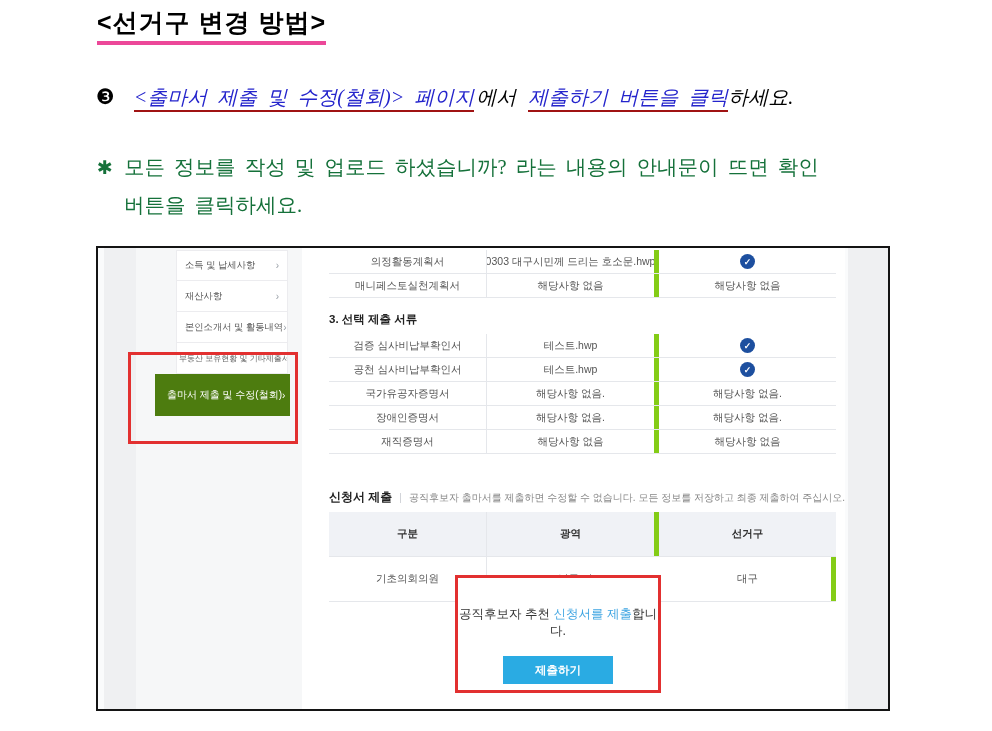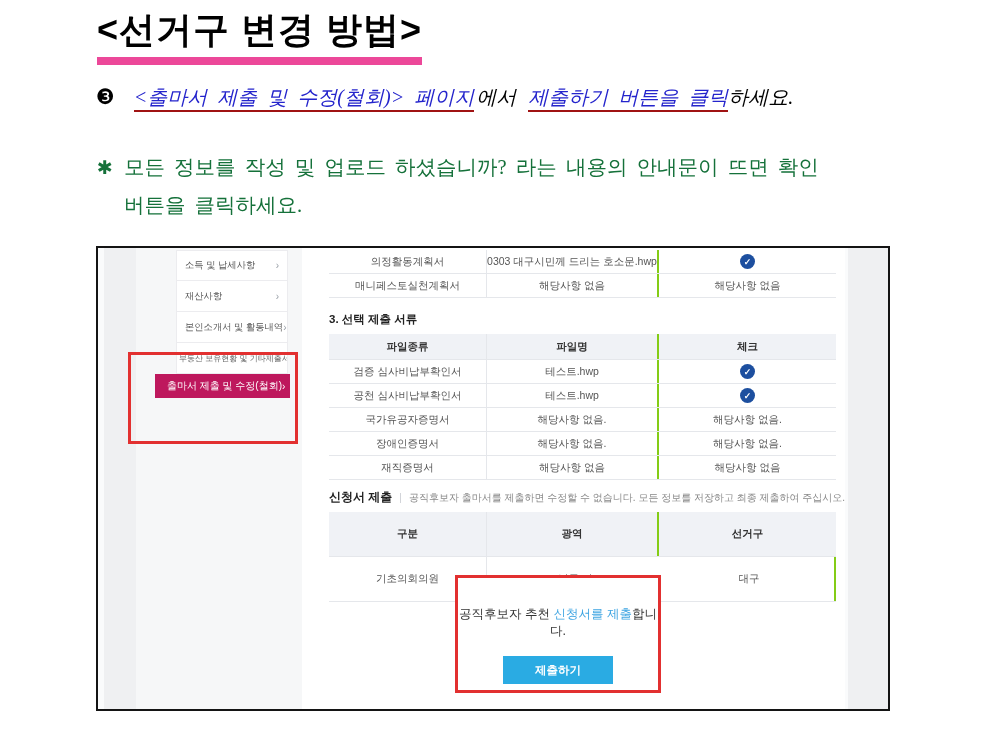--- a/index.html
+++ b/index.html
@@ -3,22 +3,22 @@
 <meta charset="utf-8">
 <style>
   * { margin:0; padding:0; box-sizing:border-box; }
   html,body { width:992px; height:731px; background:#ffffff; }
   body { position:relative; font-family:"Liberation Serif", serif; color:#000; overflow:hidden; }
 
   
   .doc-title{
     position:absolute; left:97px; top:6px;
     font-family:"Liberation Sans", sans-serif;
-    font-size:36px; font-weight:bold; letter-spacing:1px;
-    border-bottom:8px solid #ec4899; padding-bottom:2px;
+    font-size:25px; font-weight:bold; letter-spacing:1px;
+    border-bottom:4px solid #ec4899; padding-bottom:2px;
   }
   .step-line{
     position:absolute; left:96px; top:84px;
     font-size:20px; white-space:nowrap; word-spacing:5px;font-style:italic;
   }
   .step-marker{ font-family:"DejaVu Sans", sans-serif; font-size:21px; margin-right:9px; }
   .doc-link{ color:#2424cc; border-bottom:2px solid #a01313; padding-bottom:2px; }
   .seg-mid{ margin:0 2px; }
 
   .note-block{
@@ -44,22 +44,22 @@
   .menu{ position:absolute; left:78px; top:2px; width:112px; z-index:2; }
   .menu-item{
     height:31px; background:#fff; border:1px solid #ececef; border-top:none;
     display:flex; align-items:center; justify-content:space-between;
     padding:0 8px; font-size:9.3px; color:#555; white-space:nowrap; overflow:hidden;
   }
   .menu-item:first-child{ border-top:1px solid #ececef; }
   .menu-item .chev{ color:#9aa0a8; font-size:10px; }
   .menu-item.small{ font-size:8px; padding:0 2px; color:#666; }
   .menu-item.selected{
-    margin-left:-21px; width:135px; height:24px;
-    background:#be185d; border:none; color:#fff; font-size:10px; padding:0 12px;
+    margin-left:-21px; width:135px; height:42px;
+    background:#4d7c0f; border:none; color:#fff; font-size:10px; padding:0 12px;
   }
   .menu-item.selected .chev{ color:#fff; }
 
   .redbox{ position:absolute; border:3px solid #e23030; z-index:6; }
   .redbox1{ left:30px; top:104px; width:170px; height:92px; }
   .redbox2{ left:357px; top:327px; width:206px; height:118px; background:#fff; }
 
   
   .tbl{ position:absolute; left:231px; width:507px; background:#fff; }
   .t-top{ top:2px; }
@@ -67,21 +67,21 @@
   .t-sub{ top:264px; }
   .trow{ display:flex; border-bottom:1px solid #e5e7eb; align-items:stretch; }
   .trow.head{ background:#f0f2f6; }
   .trow.head .cell{ color:#333; font-weight:bold; }
   .h24{ height:24px; } .h26{ height:26px; } .h30{ height:45px; }
   .cell{
     display:flex; align-items:center; justify-content:center; text-align:center;
     font-size:10.5px; color:#555; white-space:nowrap; overflow:hidden;
   }
   .c1{ width:158px; border-right:1px solid #e5e7eb; }
-  .c2{ width:172px; border-right:2px solid #84cc16; }
+  .c2{ width:172px; border-right:5px solid #84cc16; }
   .c3{ width:177px; }
 
   .chk{
     width:15px; height:15px; border-radius:50%; background:#1d4f9f;
     color:#fff; font-size:9px; font-weight:bold;
     display:flex; align-items:center; justify-content:center;
   }
 
   .sec-title{ position:absolute; left:231px; top:64px; font-size:11.5px; font-weight:bold; color:#222; }
 
@@ -159,25 +159,20 @@
     <div class="trow h24">
       <div class="cell c1">매니페스토실천계획서</div>
       <div class="cell c2">해당사항 없음</div>
       <div class="cell c3">해당사항 없음</div>
     </div>
   </div>
 
   <div class="sec-title">3. 선택 제출 서류</div>
 
   <div class="tbl t-sel">
-    <div class="trow head h26">
-      <div class="cell c1">파일종류</div>
-      <div class="cell c2">파일명</div>
-      <div class="cell c3">체크</div>
-    </div>
     <div class="trow h24">
       <div class="cell c1">검증 심사비납부확인서</div>
       <div class="cell c2">테스트.hwp</div>
       <div class="cell c3">
           <span class="chk">✓</span>
         </div>
     </div>
     <div class="trow h24">
       <div class="cell c1">공천 심사비납부확인서</div>
       <div class="cell c2">테스트.hwp</div>

